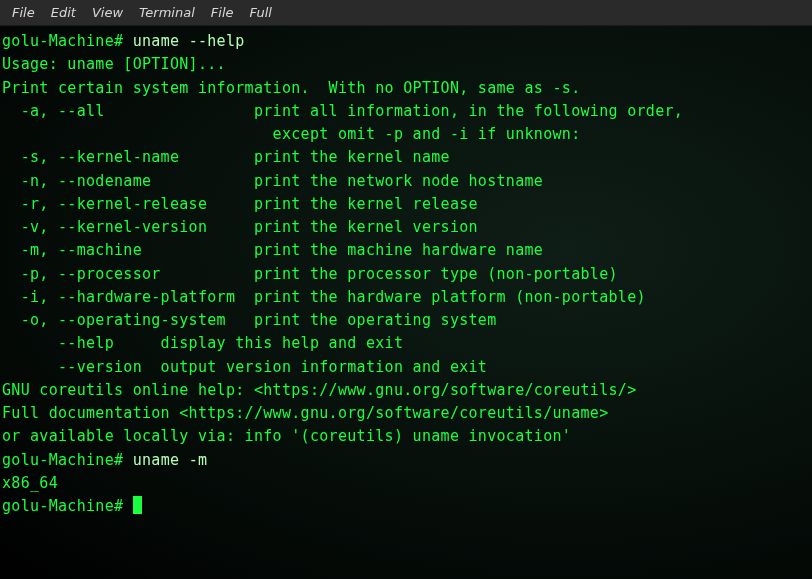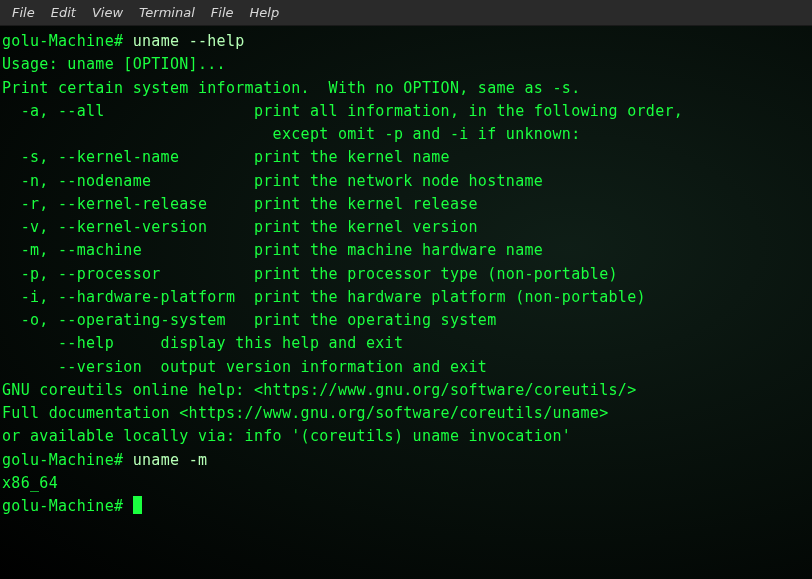--- a/index.html
+++ b/index.html
@@ -65,16 +65,16 @@
   </style>
 </head>
 <body>
 
 <div class="menubar">
   <span class="menu-item">File</span>
   <span class="menu-item">Edit</span>
   <span class="menu-item">View</span>
   <span class="menu-item">Terminal</span>
   <span class="menu-item">File</span>
-  <span class="menu-item">Help</span>
+  <span class="menu-item">Full</span>
 </div>
 
 <div class="terminal-body" id="term"><span class="line"><span class="prompt">golu-Machine# </span><span class="cmd">uname --help</span></span><span class="line out">Usage: uname [OPTION]...</span><span class="line out">Print certain system information.  With no OPTION, same as -s.</span><span class="line out"></span><span class="line out">  -a, --all                print all information, in the following order,</span><span class="line out">                             except omit -p and -i if unknown:</span><span class="line out">  -s, --kernel-name        print the kernel name</span><span class="line out">  -n, --nodename           print the network node hostname</span><span class="line out">  -r, --kernel-release     print the kernel release</span><span class="line out">  -v, --kernel-version     print the kernel version</span><span class="line out">  -m, --machine            print the machine hardware name</span><span class="line out">  -p, --processor          print the processor type (non-portable)</span><span class="line out">  -i, --hardware-platform  print the hardware platform (non-portable)</span><span class="line out">  -o, --operating-system   print the operating system</span><span class="line out">      --help     display this help and exit</span><span class="line out">      --version  output version information and exit</span><span class="line out"></span><span class="line out">GNU coreutils online help: &lt;https://www.gnu.org/software/coreutils/&gt;</span><span class="line out">Full documentation &lt;https://www.gnu.org/software/coreutils/uname&gt;</span><span class="line out">or available locally via: info '(coreutils) uname invocation'</span><span class="line"><span class="prompt">golu-Machine# </span><span class="cmd">uname -m</span></span><span class="line out">x86_64</span><span class="line"><span class="prompt">golu-Machine# </span><span class="cursor"></span></span></div>
 
 </body></html>

